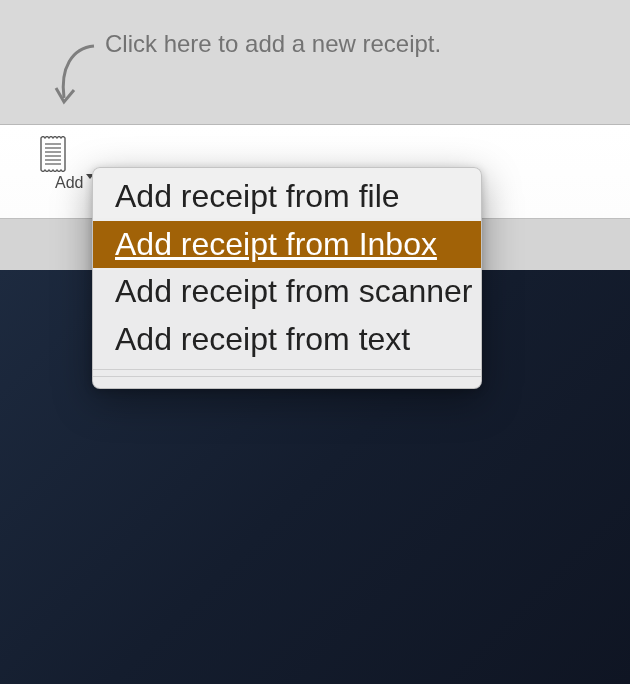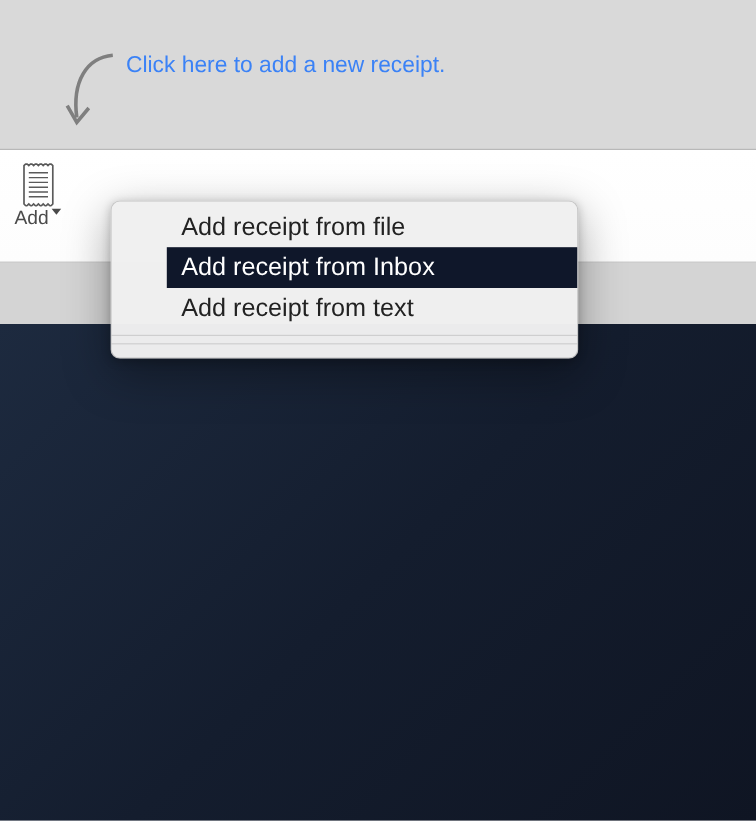--- a/index.html
+++ b/index.html
@@ -31,24 +31,24 @@
       background: #d4d4d4;
     }
     .bg-dark {
       position: absolute;
       top: 270px; left: 0; right: 0; bottom: 0;
       background: linear-gradient(135deg, #1d2a3f 0%, #141d2e 50%, #0f1523 100%);
     }
 
     .hint-text {
       position: absolute;
-      top: 44px;
+      top: 30px;
       left: 105px;
-      font-size: 19px;
-      color: #3b82f6;
+      font-size: 24px;
+      color: #737373;
       z-index: 2;
     }
     .hint-arrow {
       position: absolute;
       top: 42px;
       left: 50px;
       z-index: 2;
     }
 
     .add-button {
@@ -64,20 +64,21 @@
     }
     .receipt-icon {
       width: 28px;
       height: 36px;
       position: relative;
     }
     .add-label-row {
       display: flex;
       align-items: flex-start;
       gap: 3px;
+      margin-left: 43px;
     }
     .add-label {
       font-size: 16px;
       color: #4a4a4a;
     }
     .chevron-down {
       width: 0;
       height: 0;
       border-left: 4px solid transparent;
       border-right: 4px solid transparent;
@@ -90,31 +91,31 @@
       left: 92px;
       width: 390px;
       background: rgba(240,240,240,0.98);
       border: 1px solid rgba(0,0,0,0.18);
       border-radius: 8px;
       box-shadow: 0 12px 38px rgba(0,0,0,0.35), 0 2px 8px rgba(0,0,0,0.2);
       padding: 5px 0;
       z-index: 10;
     }
     .menu-item {
-      padding: 3px 12px;
-      font-size: 21px;
+      padding: 3px 22px;
+      font-size: 32px;
       color: #222;
       line-height: 1.3;
       cursor: pointer;
       white-space: nowrap;
-      margin-left: 46px;
     }
     .menu-item.highlighted {
-      background: #0f172a;
+      background: #a16207;
       color: #fff;
+      text-decoration: underline;
     }
     .menu-item.disabled {
       color: #a5a5a5;
       cursor: default;
     }
     .menu-separator {
       height: 1px;
       background: rgba(0,0,0,0.12);
       margin: 6px 0;
     }
@@ -151,20 +152,21 @@
   <div class="add-label-row">
     <span class="add-label">Add</span>
     <span class="chevron-down"></span>
   </div>
 </div>
 
 <div class="menu">
 
   <div class="menu-item">Add receipt from file</div>
   <div class="menu-item highlighted">Add receipt from Inbox</div>
+  <div class="menu-item">Add receipt from scanner</div>
   <div class="menu-item">Add receipt from text</div>
 
   <div class="menu-separator"></div>
 
 
   <div class="menu-separator"></div>
 
 </div>
 
 </body></html>

